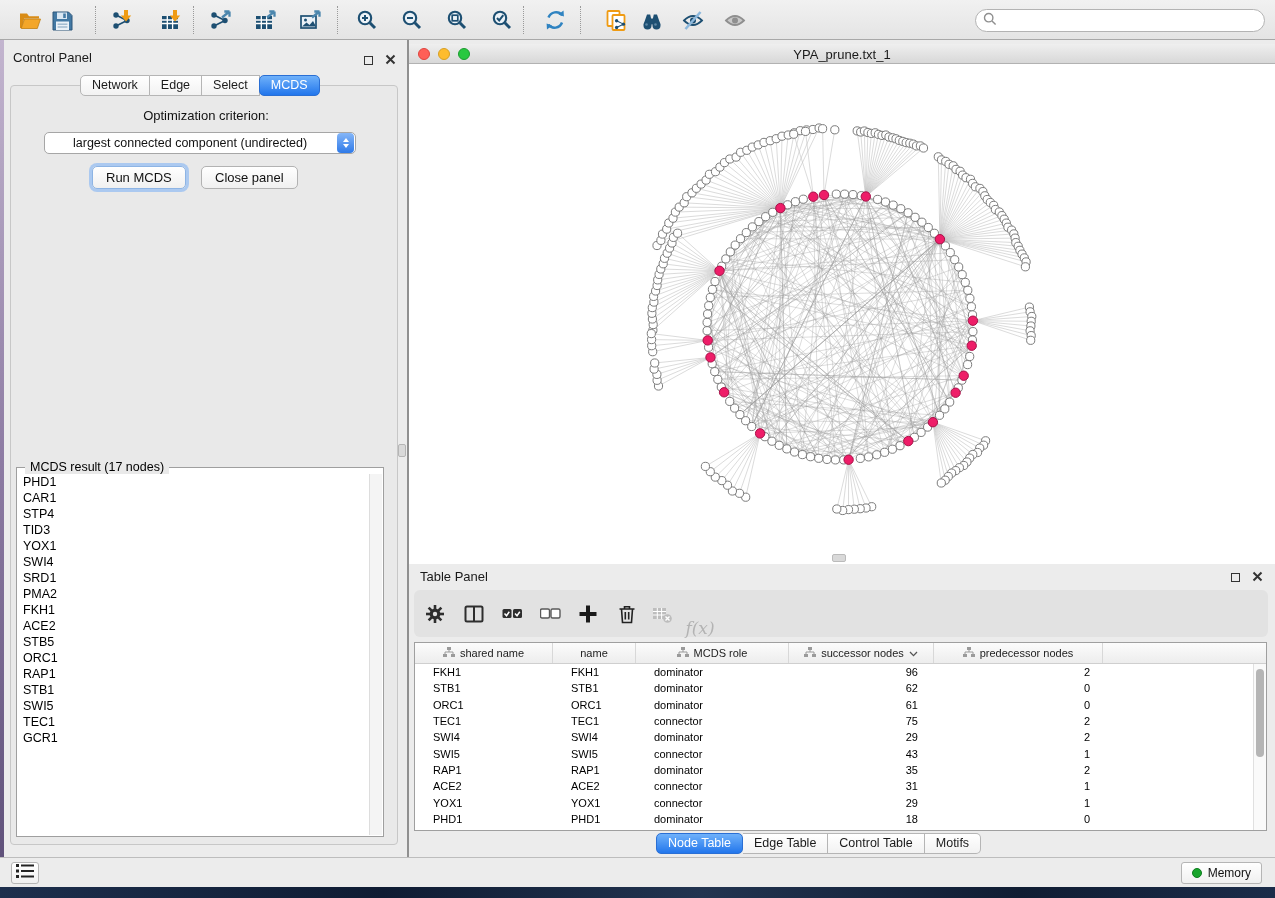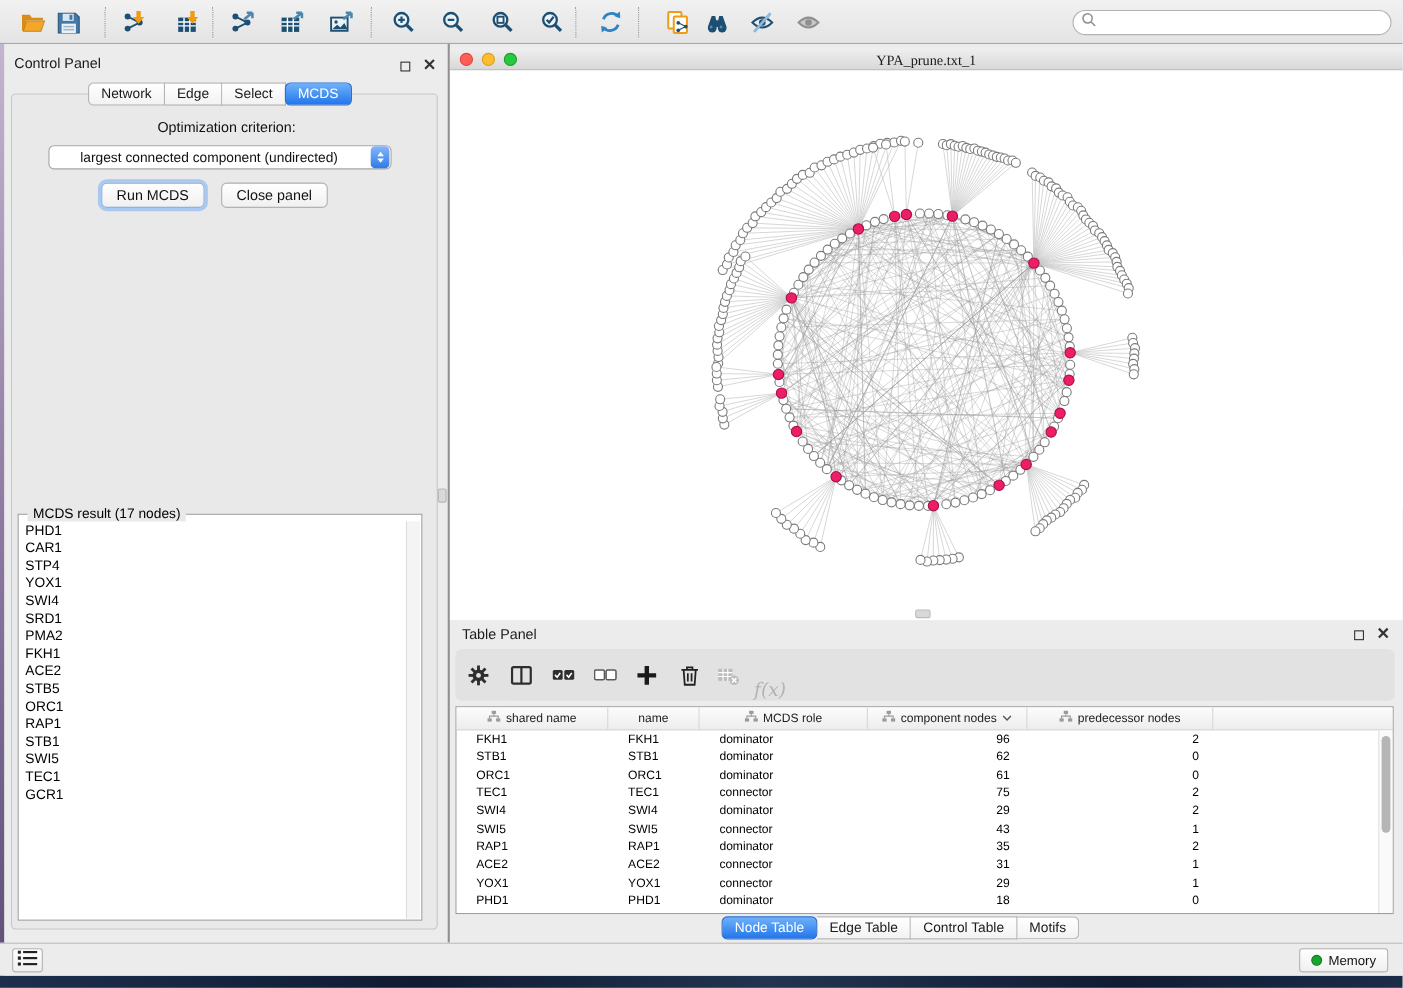--- a/index.html
+++ b/index.html
@@ -71,21 +71,21 @@
   
   #v-splitter { position:absolute; left:407px; top:40px; width:2px; height:817px; background:#909090; }
   #v-grip { position:absolute; left:398px; top:444px; width:8px; height:13px;
     background:#d9d9d9; border:1px solid #b5b5b5; border-radius:2px; }
   #h-grip { position:absolute; left:832px; top:554px; width:14px; height:8px;
     background:#d9d9d9; border:1px solid #bbb; border-radius:2px; z-index:6; }
 
   
   #network-view { position:absolute; left:409px; top:40px; width:866px; height:524px; background:#ececec; }
   #nv-titlebar { position:absolute; left:0; top:4px; width:100%; height:20px;
-    background:linear-gradient(#efefef,#d8d8d8); border-bottom:1px solid #b2b2b2;font-family:Liberation Serif, serif; }
+    background:linear-gradient(#efefef,#d8d8d8); border-bottom:1px solid #b2b2b2; }
   #nv-title { position:absolute; width:100%; text-align:center; top:3px; font-size:13px; color:#1a1a1a; }
   .tl { position:absolute; top:4px; width:12px; height:12px; border-radius:50%; }
   #tl-red { left:9px; background:#ff5f57; border:1px solid #e0443e; }
   #tl-yellow { left:29px; background:#febc2e; border:1px solid #d8a023; }
   #tl-green { left:49px; background:#28c840; border:1px solid #1d9c30; }
   #nv-canvas { position:absolute; left:0; top:24px; width:866px; height:500px; background:#fff; }
 
   
   #table-panel { position:absolute; left:409px; top:564px; width:866px; height:293px; background:#ececec; }
   #tp-title { position:absolute; left:11px; top:5px; font-size:13px; color:#1a1a1a; }
@@ -343,20 +343,21 @@
   <div class="btn" id="closepanel-btn">
       <span>Close panel</span>
     </div>
 
   <div id="mcds-group">
     <span id="mcds-legend">MCDS result (17 nodes)</span>
     <div id="mcds-list">
         <div class="mcds-item">PHD1</div>
         <div class="mcds-item">CAR1</div>
         <div class="mcds-item">STP4</div>
+        <div class="mcds-item">TID3</div>
         <div class="mcds-item">YOX1</div>
         <div class="mcds-item">SWI4</div>
         <div class="mcds-item">SRD1</div>
         <div class="mcds-item">PMA2</div>
         <div class="mcds-item">FKH1</div>
         <div class="mcds-item">ACE2</div>
         <div class="mcds-item">STB5</div>
         <div class="mcds-item">ORC1</div>
         <div class="mcds-item">RAP1</div>
         <div class="mcds-item">STB1</div>
@@ -1212,21 +1213,21 @@
         </div>
         <div class="th" style="width: 145px;">
           <span><svg width="12" height="11" viewBox="0 0 12 11">
               <g fill="#9a9a9a">
                 <rect x="4" y="0" width="4" height="3"></rect>
                 <rect x="0" y="7" width="4" height="3"></rect>
                 <rect x="8" y="7" width="4" height="3"></rect>
               </g>
               <path d="M6 3 v2 M2 7 V5 h8 v2" stroke="#9a9a9a" fill="none"></path>
             </svg></span>
-          <span>component nodes</span>
+          <span>successor nodes</span>
           <span><svg width="9" height="6" viewBox="0 0 9 6">
               <path d="M1 1 l3.5 3.6 L8 1" stroke="#555" stroke-width="1.3" fill="none"></path>
             </svg></span>
         </div>
         <div class="th" style="width: 169px;">
           <span><svg width="12" height="11" viewBox="0 0 12 11">
               <g fill="#9a9a9a">
                 <rect x="4" y="0" width="4" height="3"></rect>
                 <rect x="0" y="7" width="4" height="3"></rect>
                 <rect x="8" y="7" width="4" height="3"></rect>

